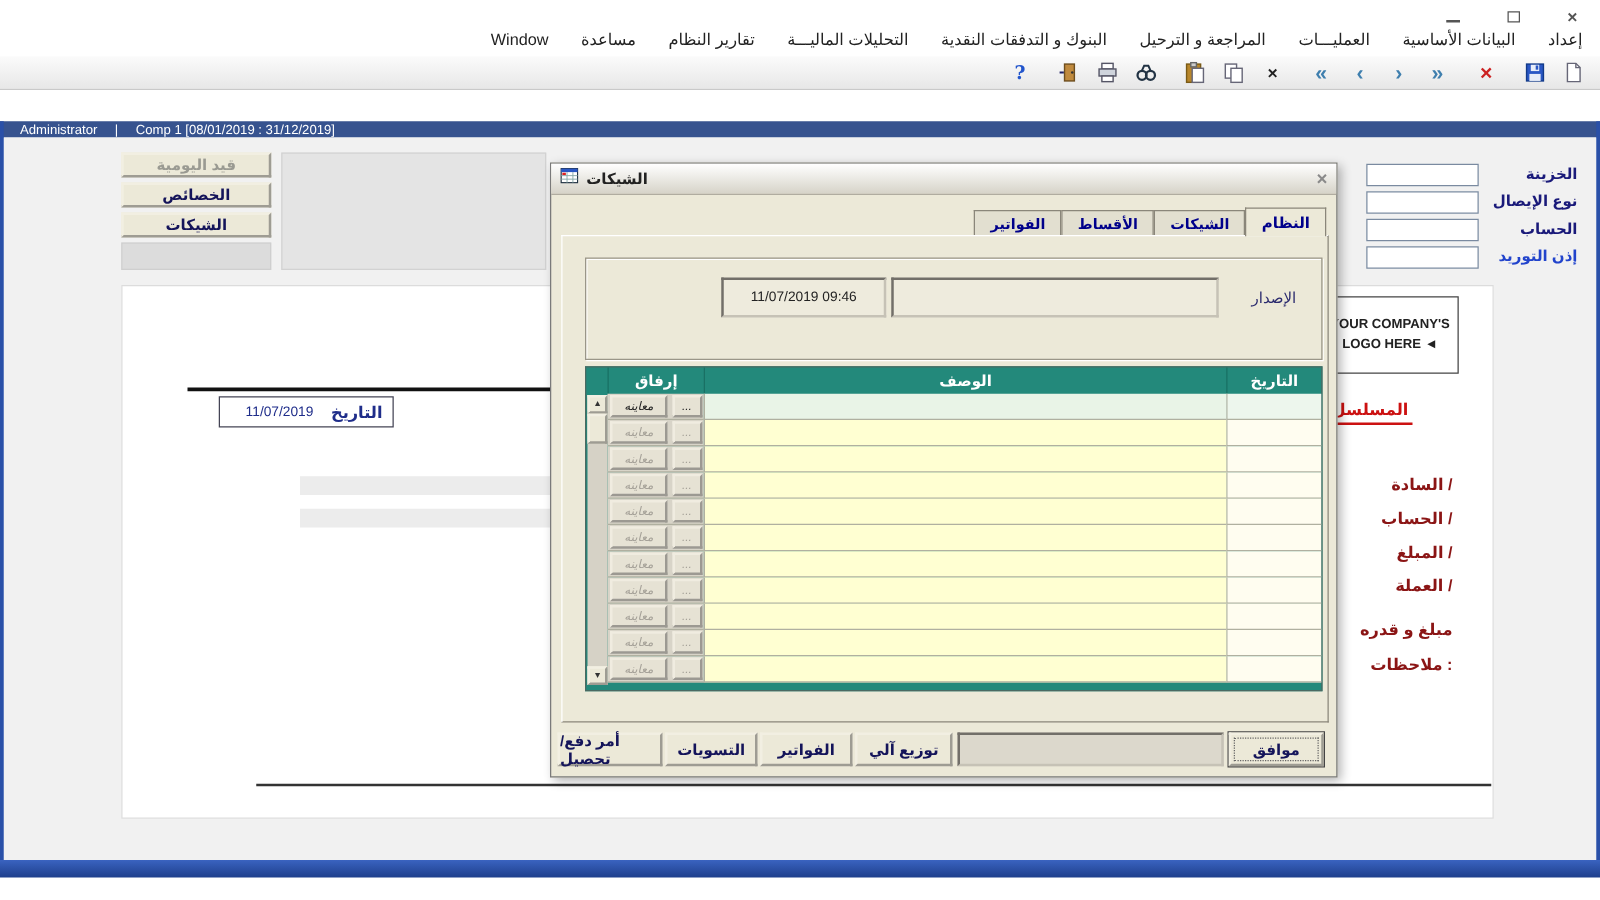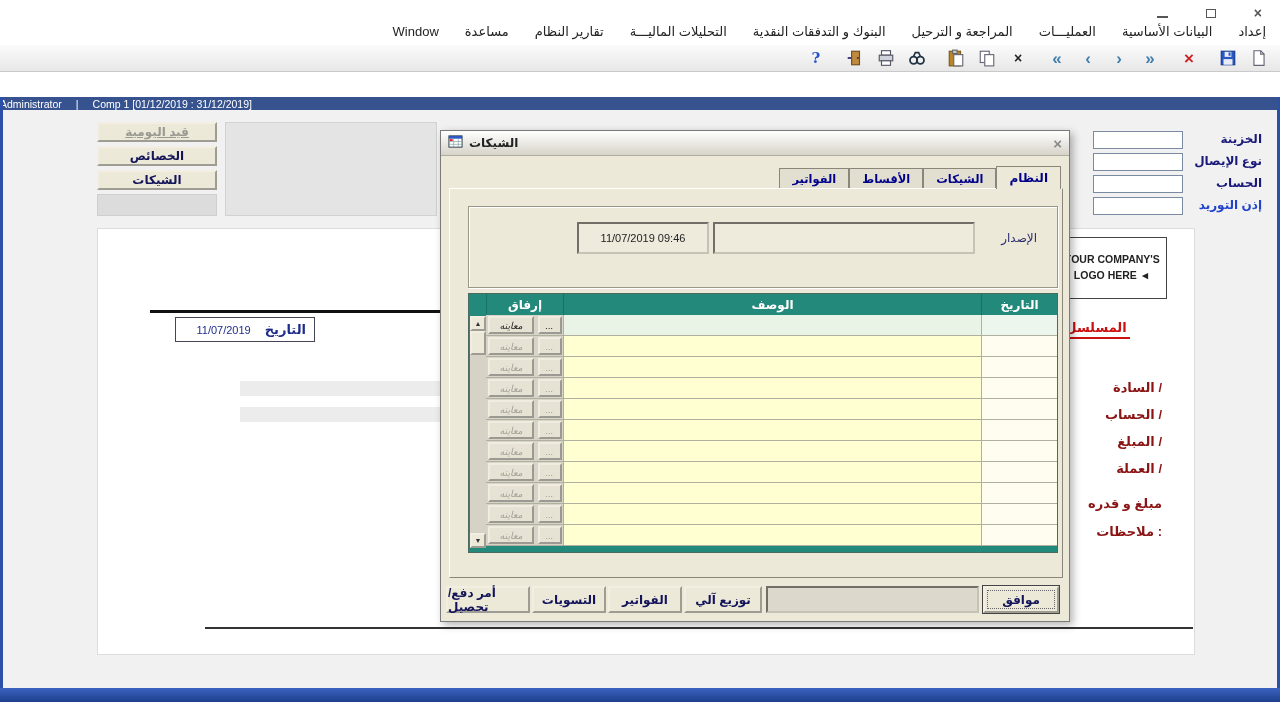--- a/index.html
+++ b/index.html
@@ -23,30 +23,30 @@
 .tbtn{width:22px;height:22px;display:flex;align-items:center;justify-content:center;cursor:default;}
 .glyph{font-weight:bold;line-height:1;}
 .g-help{color:#2255cc;font-size:15px;font-family:"DejaVu Serif",serif;}
 .g-nav{color:#3f7fae;font-size:17px;}
 .g-del{color:#222;font-size:14px;}
 .g-cancel{color:#cc2222;font-size:17px;}
 .gap-l{margin-left:8px;}
 
 
 .titlebar{position:absolute;top:72px;left:0;width:1280px;height:25px;background:linear-gradient(90deg,#6b91cf,#24509d);display:flex;align-items:center;justify-content:flex-end;padding:0 12px;color:#fff;font-weight:bold;font-size:14px;}
-.statusbar{position:absolute;top:97px;left:0;width:1280px;height:13px;background:#37538f;color:#fff;font-size:10.5px;display:flex;direction:ltr;align-items:center;padding-left:0;}
+.statusbar{position:absolute;top:97px;left:0;width:1280px;height:13px;background:#37538f;color:#fff;font-size:10.5px;display:flex;direction:ltr;align-items:center;padding-left:16px;}
 .statusbar .sep{margin:0 14px;}
 .frame-l{position:absolute;left:0;top:97px;width:3px;height:591px;background:#2a50a8;}
 .frame-r{position:absolute;right:0;top:97px;width:3px;height:591px;background:#2a50a8;}
 .frame-b{position:absolute;left:0;top:688px;width:1280px;height:14px;background:linear-gradient(#3a63c0,#1e3f8c);}
 .workspace{position:absolute;left:3px;top:110px;width:1274px;height:578px;background:#f1f1f1;}
 
 
 .cbtn{background:#ece9d8;border:2px outset #f2efe2;display:flex;align-items:center;justify-content:center;font-size:12px;color:#14145a;cursor:default;}
-.cbtn.disabled{color:#9a9a92;text-decoration:underline;}
+.cbtn.disabled{color:#9a9a92;}
 .sunken{border:2px inset #c6c2b6;background:#eeebdd;}
 .whitebox{background:#fff;border:1px solid #7a8aa0;}
 
 
 .sideb{position:absolute;width:120px;height:20px;font-weight:bold;}
 .side-extra{position:absolute;left:97px;top:194px;width:120px;height:22px;background:#dcdcdc;border:1px solid #cfcfcf;}
 .top-panel{position:absolute;left:225px;top:122px;width:212px;height:94px;background:#e4e4e4;border:1px solid #d2d2d2;}
 
 
 .hf-input{position:absolute;left:1093px;width:90px;height:18px;}
@@ -206,21 +206,21 @@
             <path d="M3.5 1.5h6l3 3v10h-9z" fill="#fff" stroke="#667"></path>
             <path d="M9.5 1.5v3h3" fill="none" stroke="#667"></path>
           </svg>
       </div>
     </div>
   </div>
 
   <div class="statusbar">
     <span>Administrator</span>
     <span class="sep">|</span>
-    <span>Comp 1 [01/12/2019 : 31/12/2019]</span>
+    <span>Comp 1 [08/01/2019 : 31/12/2019]</span>
   </div>
 
   <div class="workspace"></div>
   <div class="frame-l"></div>
   <div class="frame-r"></div>
   <div class="frame-b"></div>
 
   <div class="cbtn sideb disabled" style="left:97px;top:122px;">قيد اليومية</div>
   <div class="cbtn sideb" style="left:97px;top:146px;">الخصائص</div>
   <div class="cbtn sideb" style="left:97px;top:170px;">الشيكات</div>

